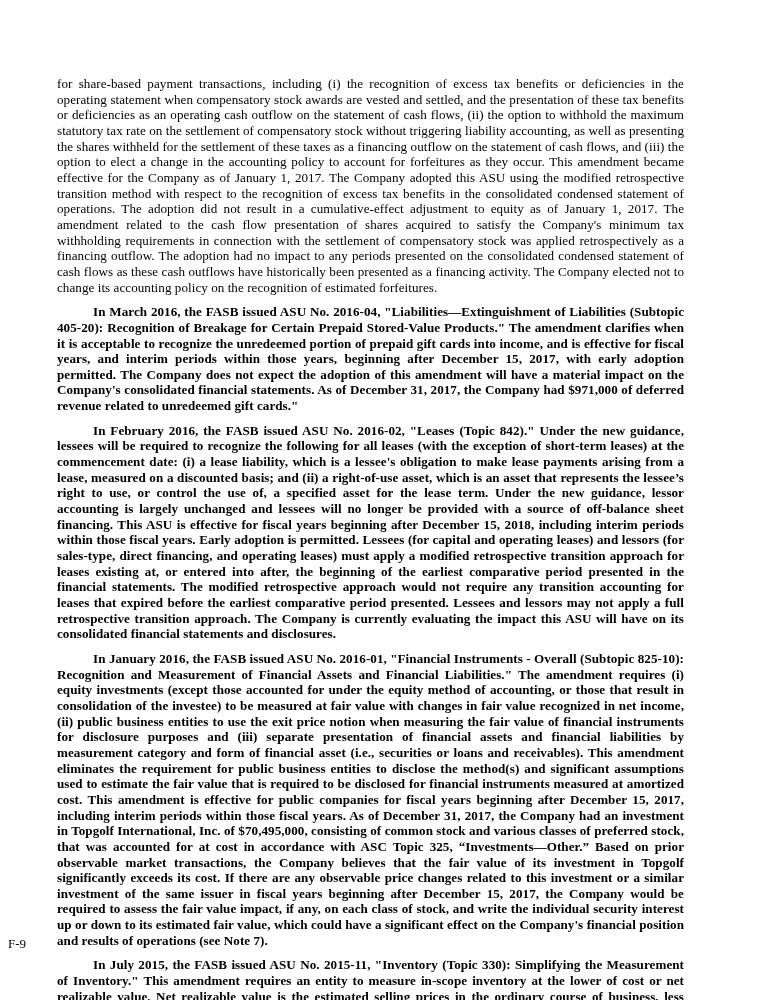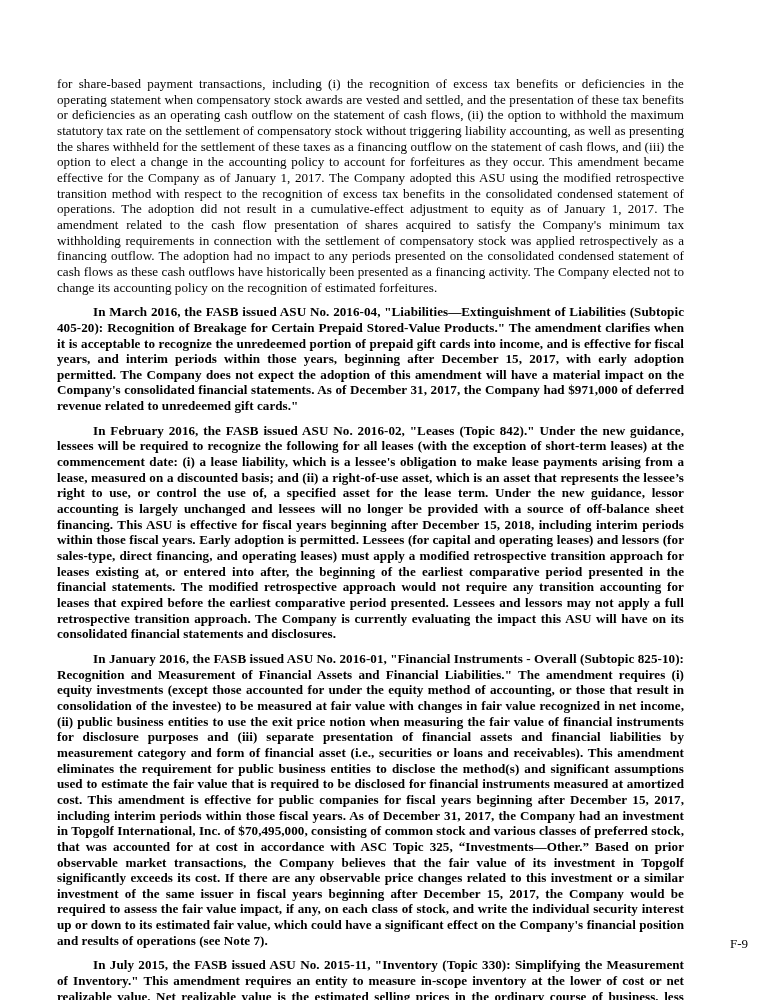--- a/index.html
+++ b/index.html
@@ -32,23 +32,23 @@
     line-height: 15.65px;
     letter-spacing: 0.05px;
   }
   .para.indent {
     text-indent: 36px;
     font-weight: bold;
   }
   .footer {
     position: absolute;
     top: 936px;
-    left: 2px;
+    left: 8px;
     width: 746px;
-    text-align: right;
+    text-align: left;
     font-size: 13px;
     line-height: 16px;
   }
 </style>
 </head>
 <body>
 
 <div class="page">
   <p class="para">for share-based payment transactions, including (i) the recognition of excess tax benefits or deficiencies in the operating statement when compensatory stock awards are vested and settled, and the presentation of these tax benefits or deficiencies as an operating cash outflow on the statement of cash flows, (ii) the option to withhold the maximum statutory tax rate on the settlement of compensatory stock without triggering liability accounting, as well as presenting the shares withheld for the settlement of these taxes as a financing outflow on the statement of cash flows, and (iii) the option to elect a change in the accounting policy to account for forfeitures as they occur. This amendment became effective for the Company as of January 1, 2017. The Company adopted this ASU using the modified retrospective transition method with respect to the recognition of excess tax benefits in the consolidated condensed statement of operations. The adoption did not result in a cumulative-effect adjustment to equity as of January 1, 2017. The amendment related to the cash flow presentation of shares acquired to satisfy the Company's minimum tax withholding requirements in connection with the settlement of compensatory stock was applied retrospectively as a financing outflow. The adoption had no impact to any periods presented on the consolidated condensed statement of cash flows as these cash outflows have historically been presented as a financing activity. The Company elected not to change its accounting policy on the recognition of estimated forfeitures.</p>
   <p class="para indent">In March 2016, the FASB issued ASU No. 2016-04, "Liabilities—Extinguishment of Liabilities (Subtopic 405-20): Recognition of Breakage for Certain Prepaid Stored-Value Products."  The amendment clarifies when it is acceptable to recognize the unredeemed portion of prepaid gift cards into income, and is effective for fiscal years, and interim periods within those years, beginning after December 15, 2017, with early adoption permitted. The Company does not expect the adoption of this amendment will have a material impact on the Company's consolidated financial statements. As of December 31, 2017, the Company had $971,000 of deferred revenue related to unredeemed gift cards."</p>

